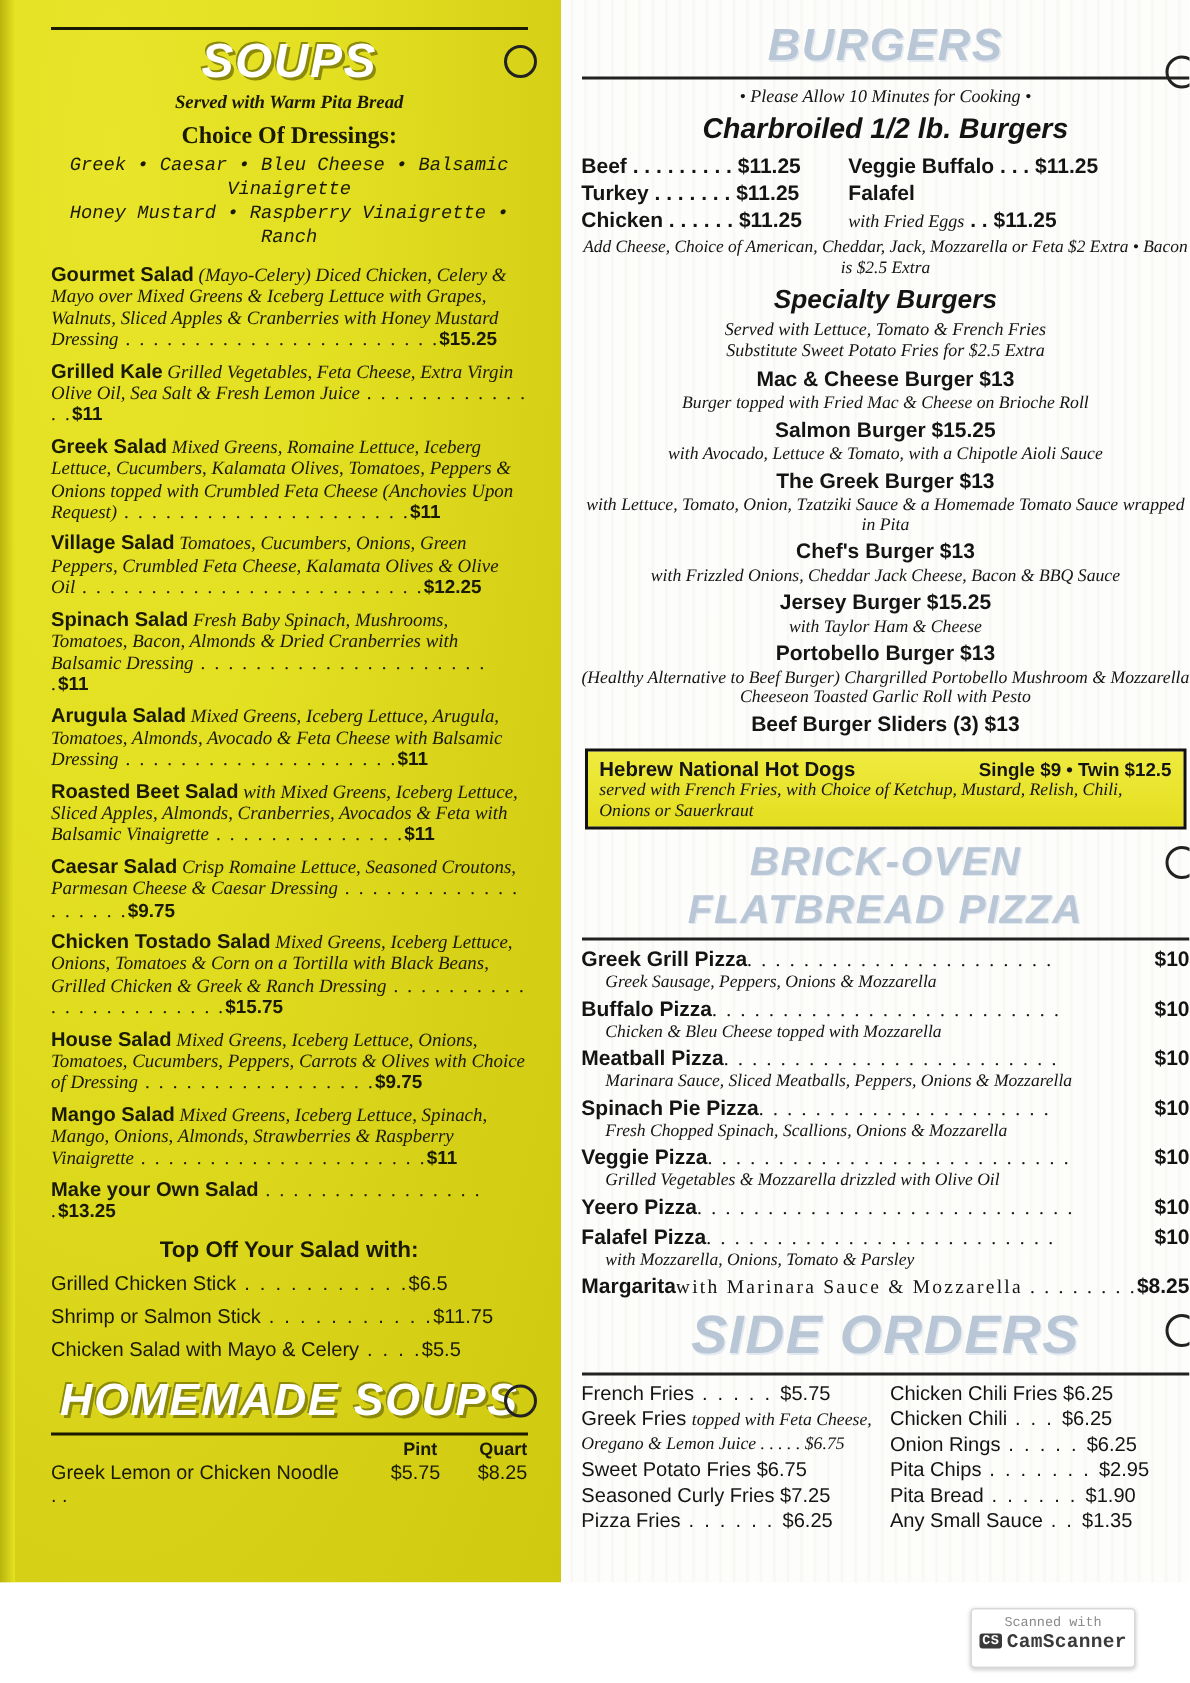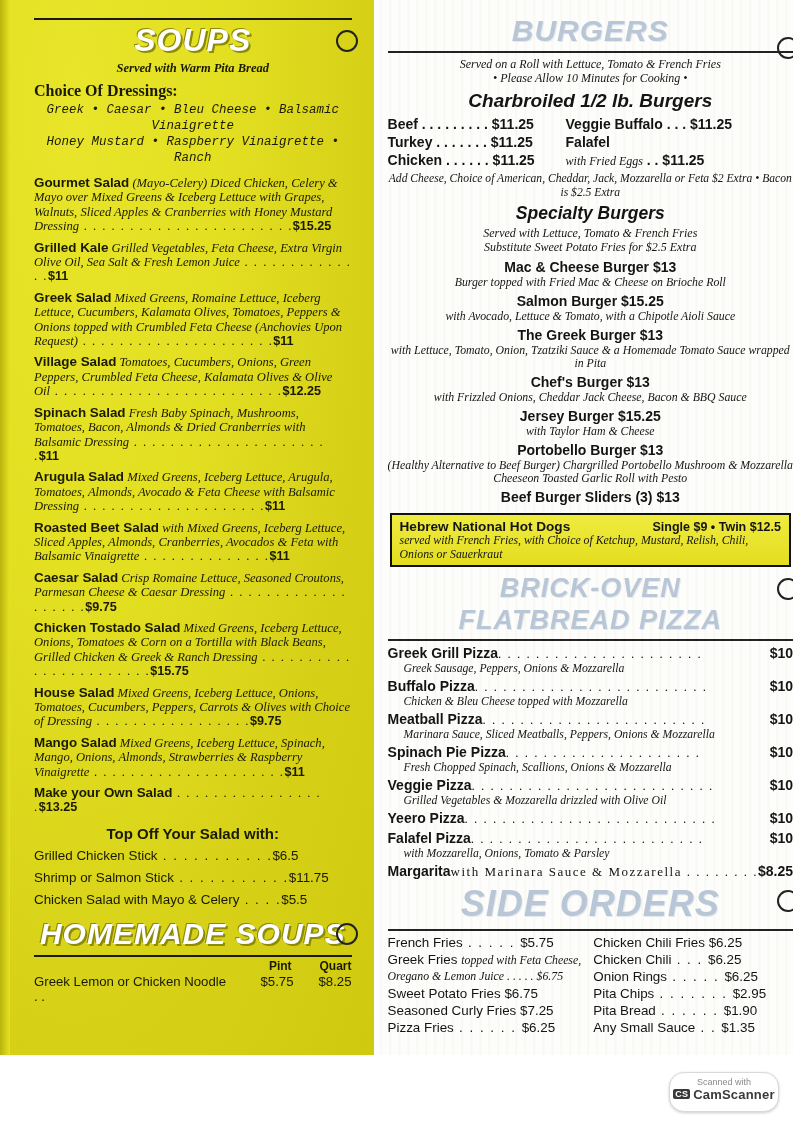--- a/index.html
+++ b/index.html
@@ -76,21 +76,21 @@
     position:absolute;right:-6px;top:50%;transform:translateY(-50%);
     width:18px;height:18px;border:2px solid #222;border-radius:50%;
     background:transparent;
   }
 
   .sub-ital{
     text-align:center;font-style:italic;font-weight:bold;font-size:12.5px;
     margin:1px 0 6px 0;
   }
   .dress-title{
-    font-weight:bold;font-size:16px;margin:2px 0 2px 0;
+    text-align:center;font-weight:bold;font-size:16px;margin:2px 0 2px 0;
     font-family:"Liberation Serif", serif;
   }
   .dress-line{
     text-align:center;font-style:italic;font-size:12.5px;line-height:16px;font-family:Liberation Mono, monospace;
   }
 
   
   .item{margin:0 0 7px 0;font-size:12.6px;line-height:14.4px;}
   .item .nm{font-family:"Liberation Sans",sans-serif;font-weight:bold;font-size:13.4px;}
   .item .desc{font-style:italic;}
@@ -146,24 +146,24 @@
   .pz .pn{font-family:"Liberation Sans",sans-serif;font-weight:bold;font-size:14px;}
   .pz .pd{font-style:italic;font-size:11.7px;display:block;padding-left:16px;}
 
   .sides{display:flex;gap:6px;font-family:"Liberation Sans",sans-serif;font-size:13.4px;}
   .sides .col{flex:1;}
   .sides .srow{margin-bottom:2px;}
   .sides .sdesc{font-style:italic;font-weight:normal;font-family:"Liberation Serif",serif;font-size:11.8px;}
 
   
   .cam{
-    position:absolute;right:14px;bottom:10px;
+    position:absolute;right:36px;bottom:10px;
     width:110px;height:40px;background:#fff;border:1px solid #d9d9d9;
-    border-radius:15px;box-shadow:0 1px 3px rgba(0,0,0,.2);
-    font-family:Liberation Sans, sans-serif;text-align:center;
+    border-radius:3px;box-shadow:0 1px 3px rgba(0,0,0,.2);
+    font-family:Liberation Mono, monospace;text-align:center;
     padding-top:4px;box-sizing:border-box;
   }
   .cam .c-top{font-size:9px;color:#8a8a8a;}
   .cam .c-bot{font-size:13px;font-weight:bold;color:#3a3a3a;letter-spacing:.2px;}
   .cam .c-bot .cs{
     display:inline-block;background:#3a3a3a;color:#fff;font-size:9px;
     border-radius:2px;padding:0 2px;margin-right:3px;vertical-align:2px;
   }
   .bottomstrip{position:absolute;left:0;bottom:0;width:793px;height:67px;background:#fff;}
 </style>
@@ -229,21 +229,20 @@
     </div>
   </div>
 
   <div class="right">
 
     <div style="position:relative;">
       <div class="burgers-head">BURGERS</div>
       <div class="circle" style="top:34px;"></div>
     </div>
     <div class="rule-dark"></div>
-    <div class="r-center r-ital">Served on a Roll with Lettuce, Tomato &amp; French Fries</div>
     <div class="r-center r-ital">• Please Allow 10 Minutes for Cooking •</div>
 
     <div class="charbroiled">Charbroiled 1/2 lb. Burgers</div>
     <div id="burger-grid">
         <div class="bgrid brow">
           <div class="c1"><span>Beef</span><span> . . . . . . . . . </span><span>$11.25</span></div>
           <div class="c2"><span>Veggie Buffalo</span><span> . . . </span><span>$11.25</span></div>
         </div>
         <div class="bgrid brow">
           <div class="c1"><span>Turkey</span><span> . . . . . . . </span><span>$11.25</span></div>

